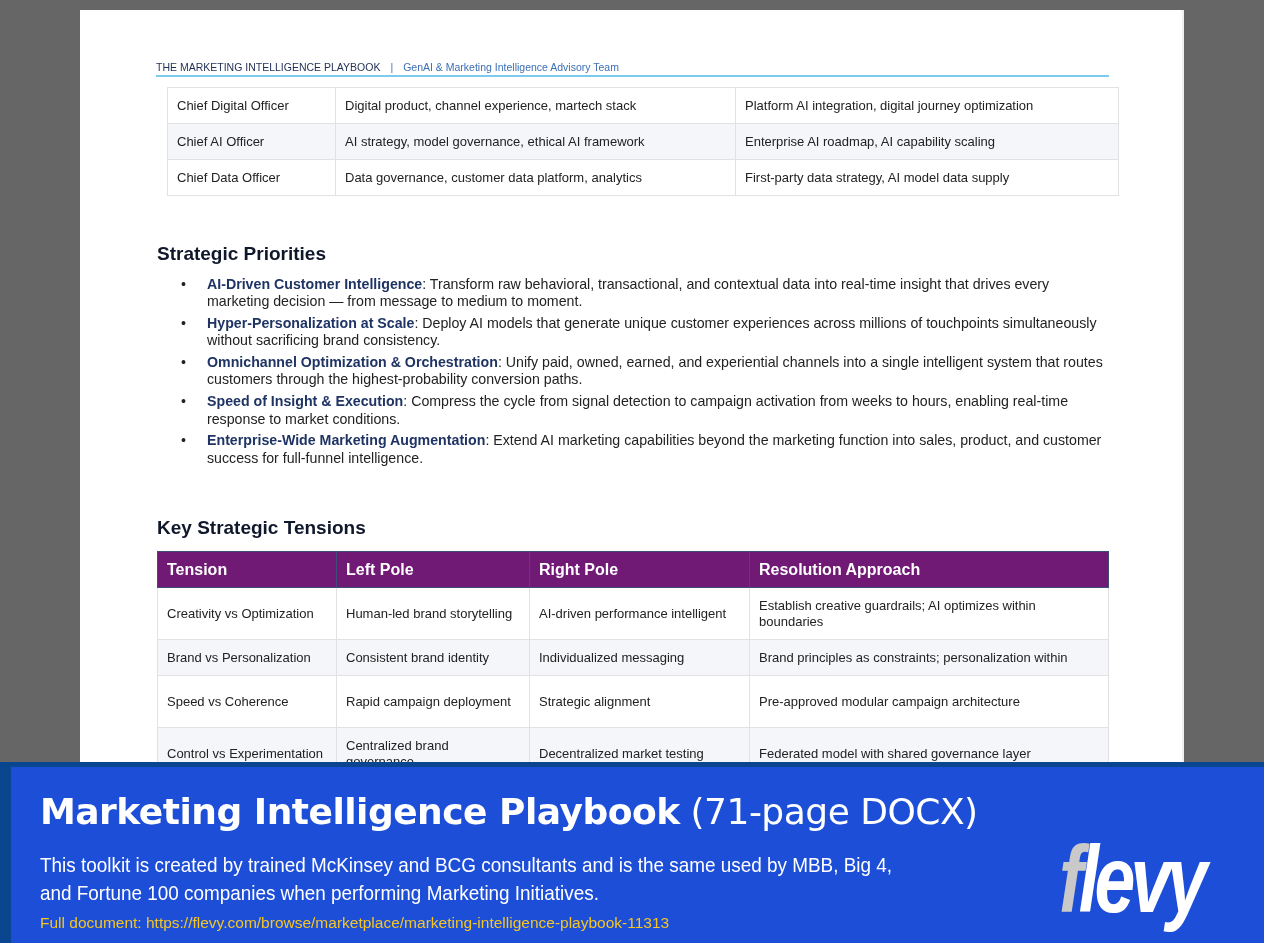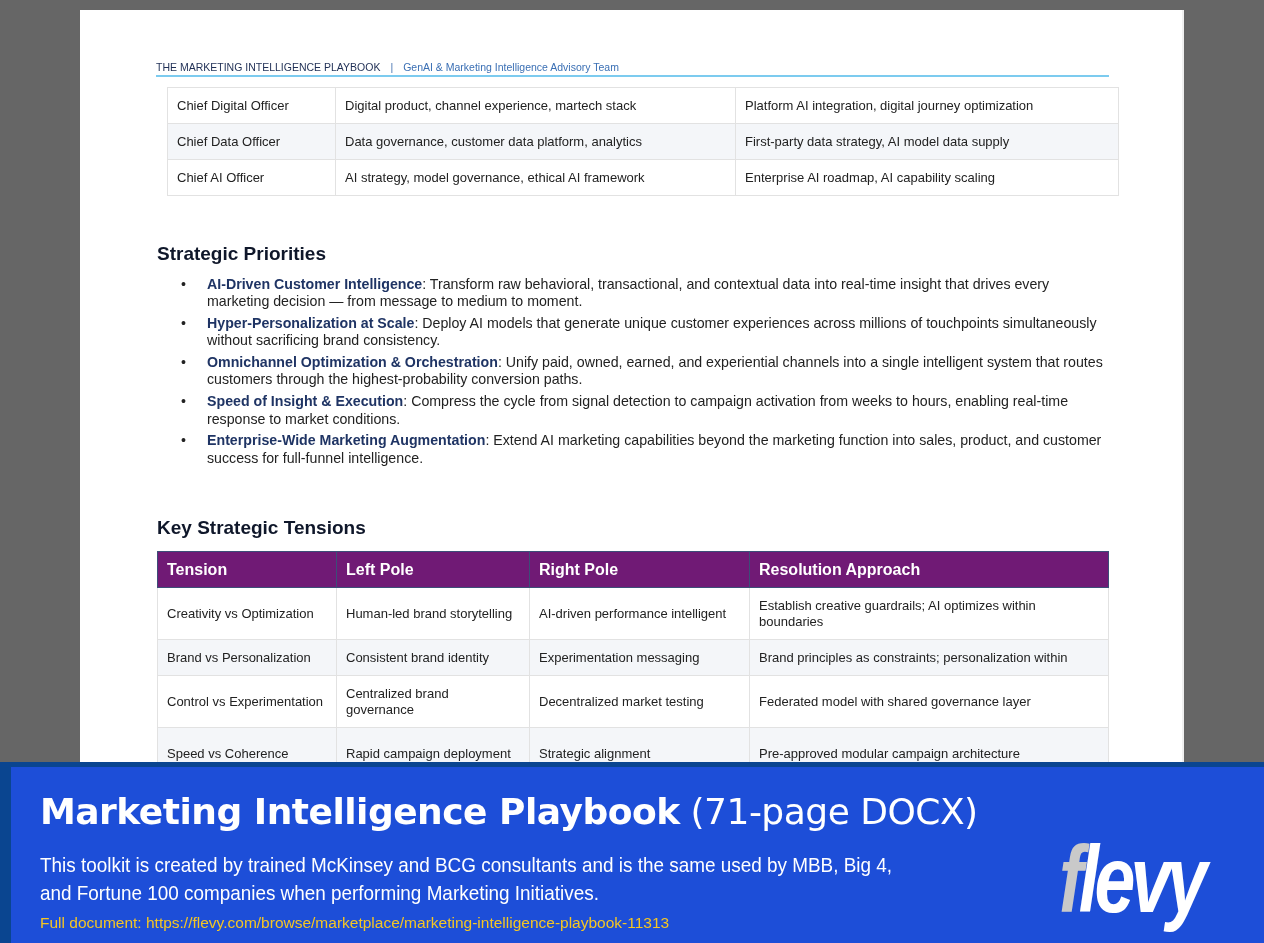--- a/index.html
+++ b/index.html
@@ -126,28 +126,28 @@
             <col style="width:400px">
             <col style="width:383px">
           </colgroup>
         <tbody>
           <tr>
             <td>Chief Digital Officer</td>
             <td>Digital product, channel experience, martech stack</td>
             <td>Platform AI integration, digital journey optimization</td>
           </tr>
           <tr>
+            <td>Chief AI Officer</td>
+            <td>AI strategy, model governance, ethical AI framework</td>
+            <td>Enterprise AI roadmap, AI capability scaling</td>
+          </tr>
+          <tr>
             <td>Chief Data Officer</td>
             <td>Data governance, customer data platform, analytics</td>
             <td>First-party data strategy, AI model data supply</td>
-          </tr>
-          <tr>
-            <td>Chief AI Officer</td>
-            <td>AI strategy, model governance, ethical AI framework</td>
-            <td>Enterprise AI roadmap, AI capability scaling</td>
           </tr>
         </tbody>
       </table>
 
       <h2 class="section-title sp-title">Strategic Priorities</h2>
 
       <ul class="priorities">
         <li>
           <span class="bullet">•</span><span class="label">AI-Driven Customer Intelligence</span><span>: Transform raw behavioral, transactional, and contextual data into real-time insight that drives every marketing decision — from message to medium to moment.</span>
         </li>
@@ -185,34 +185,34 @@
         <tbody>
           <tr>
             <td>Creativity vs Optimization</td>
             <td>Human-led brand storytelling</td>
             <td>AI-driven performance intelligent</td>
             <td>Establish creative guardrails; AI optimizes within boundaries</td>
           </tr>
           <tr class="short">
             <td>Brand vs Personalization</td>
             <td>Consistent brand identity</td>
-            <td>Experimentation messaging</td>
+            <td>Individualized messaging</td>
             <td>Brand principles as constraints; personalization within</td>
+          </tr>
+          <tr>
+            <td>Speed vs Coherence</td>
+            <td>Rapid campaign deployment</td>
+            <td>Strategic alignment</td>
+            <td>Pre-approved modular campaign architecture</td>
           </tr>
           <tr>
             <td>Control vs Experimentation</td>
             <td>Centralized brand governance</td>
             <td>Decentralized market testing</td>
             <td>Federated model with shared governance layer</td>
-          </tr>
-          <tr>
-            <td>Speed vs Coherence</td>
-            <td>Rapid campaign deployment</td>
-            <td>Strategic alignment</td>
-            <td>Pre-approved modular campaign architecture</td>
           </tr>
         </tbody>
       </table>
 
     </div>
   </div>
 
   <div class="banner">
     <div class="banner-title">
       <span class="strong">Marketing Intelligence Playbook</span><span class="light"> (71-page DOCX)</span>

